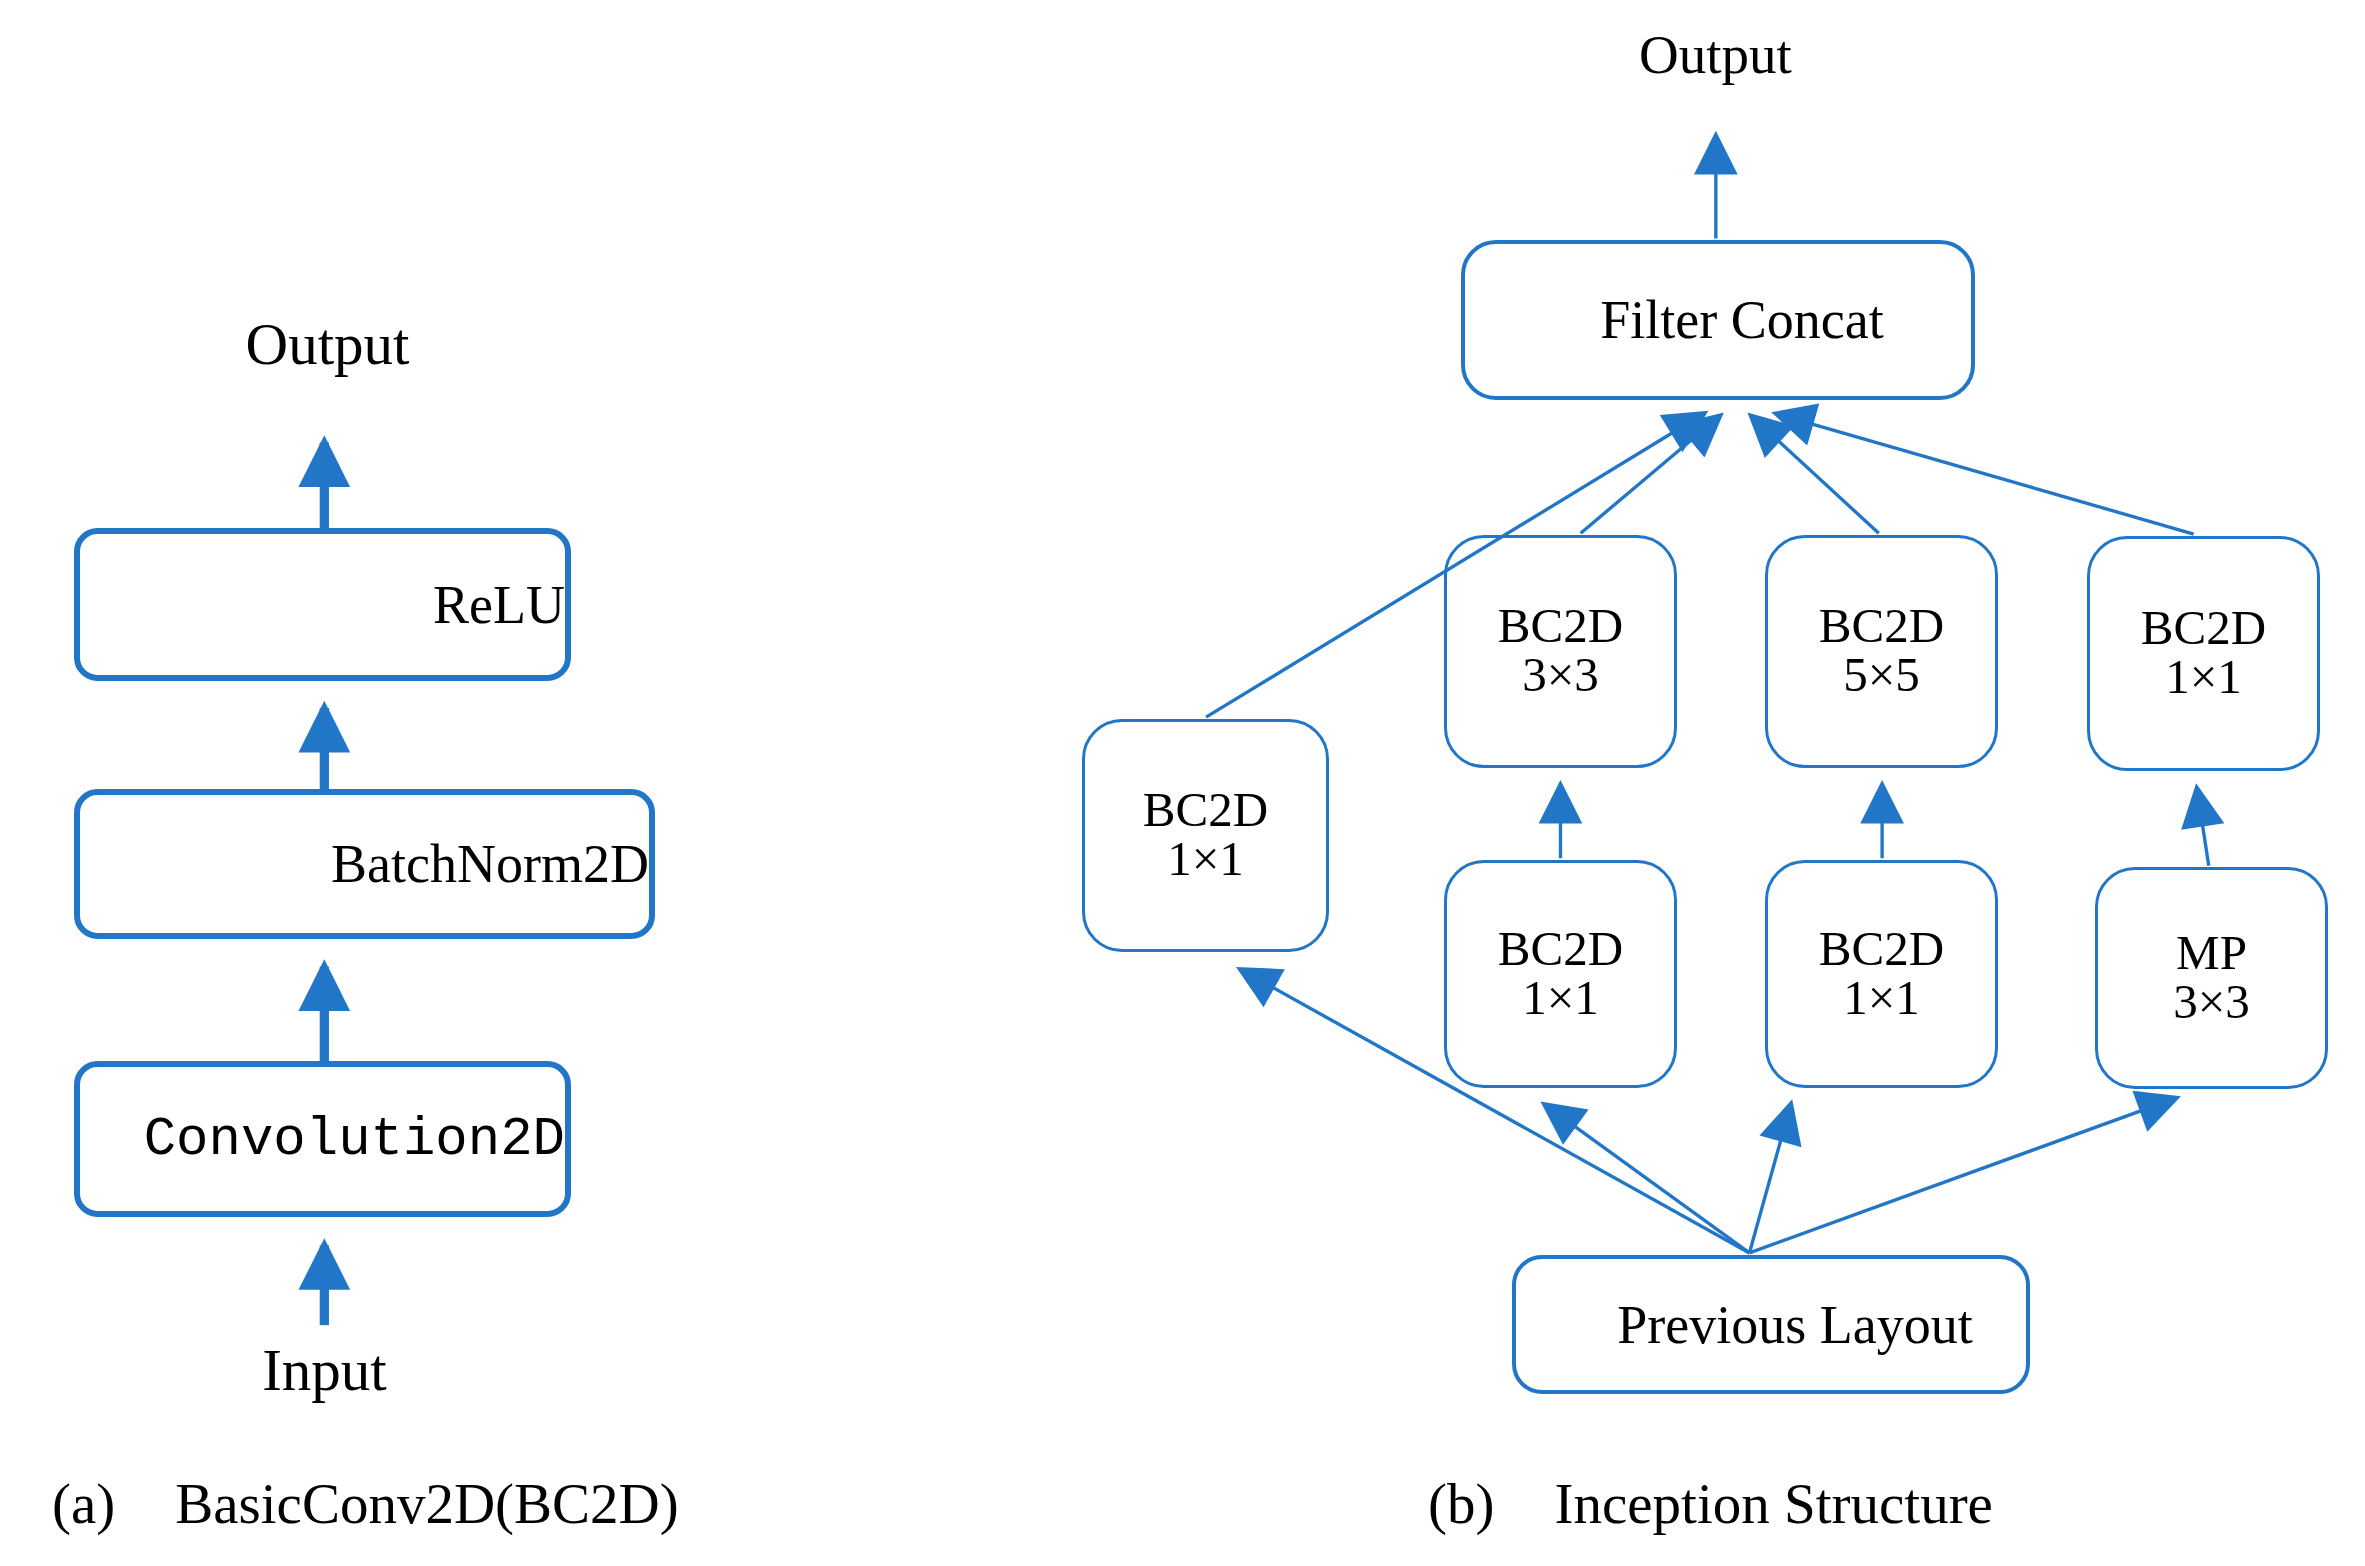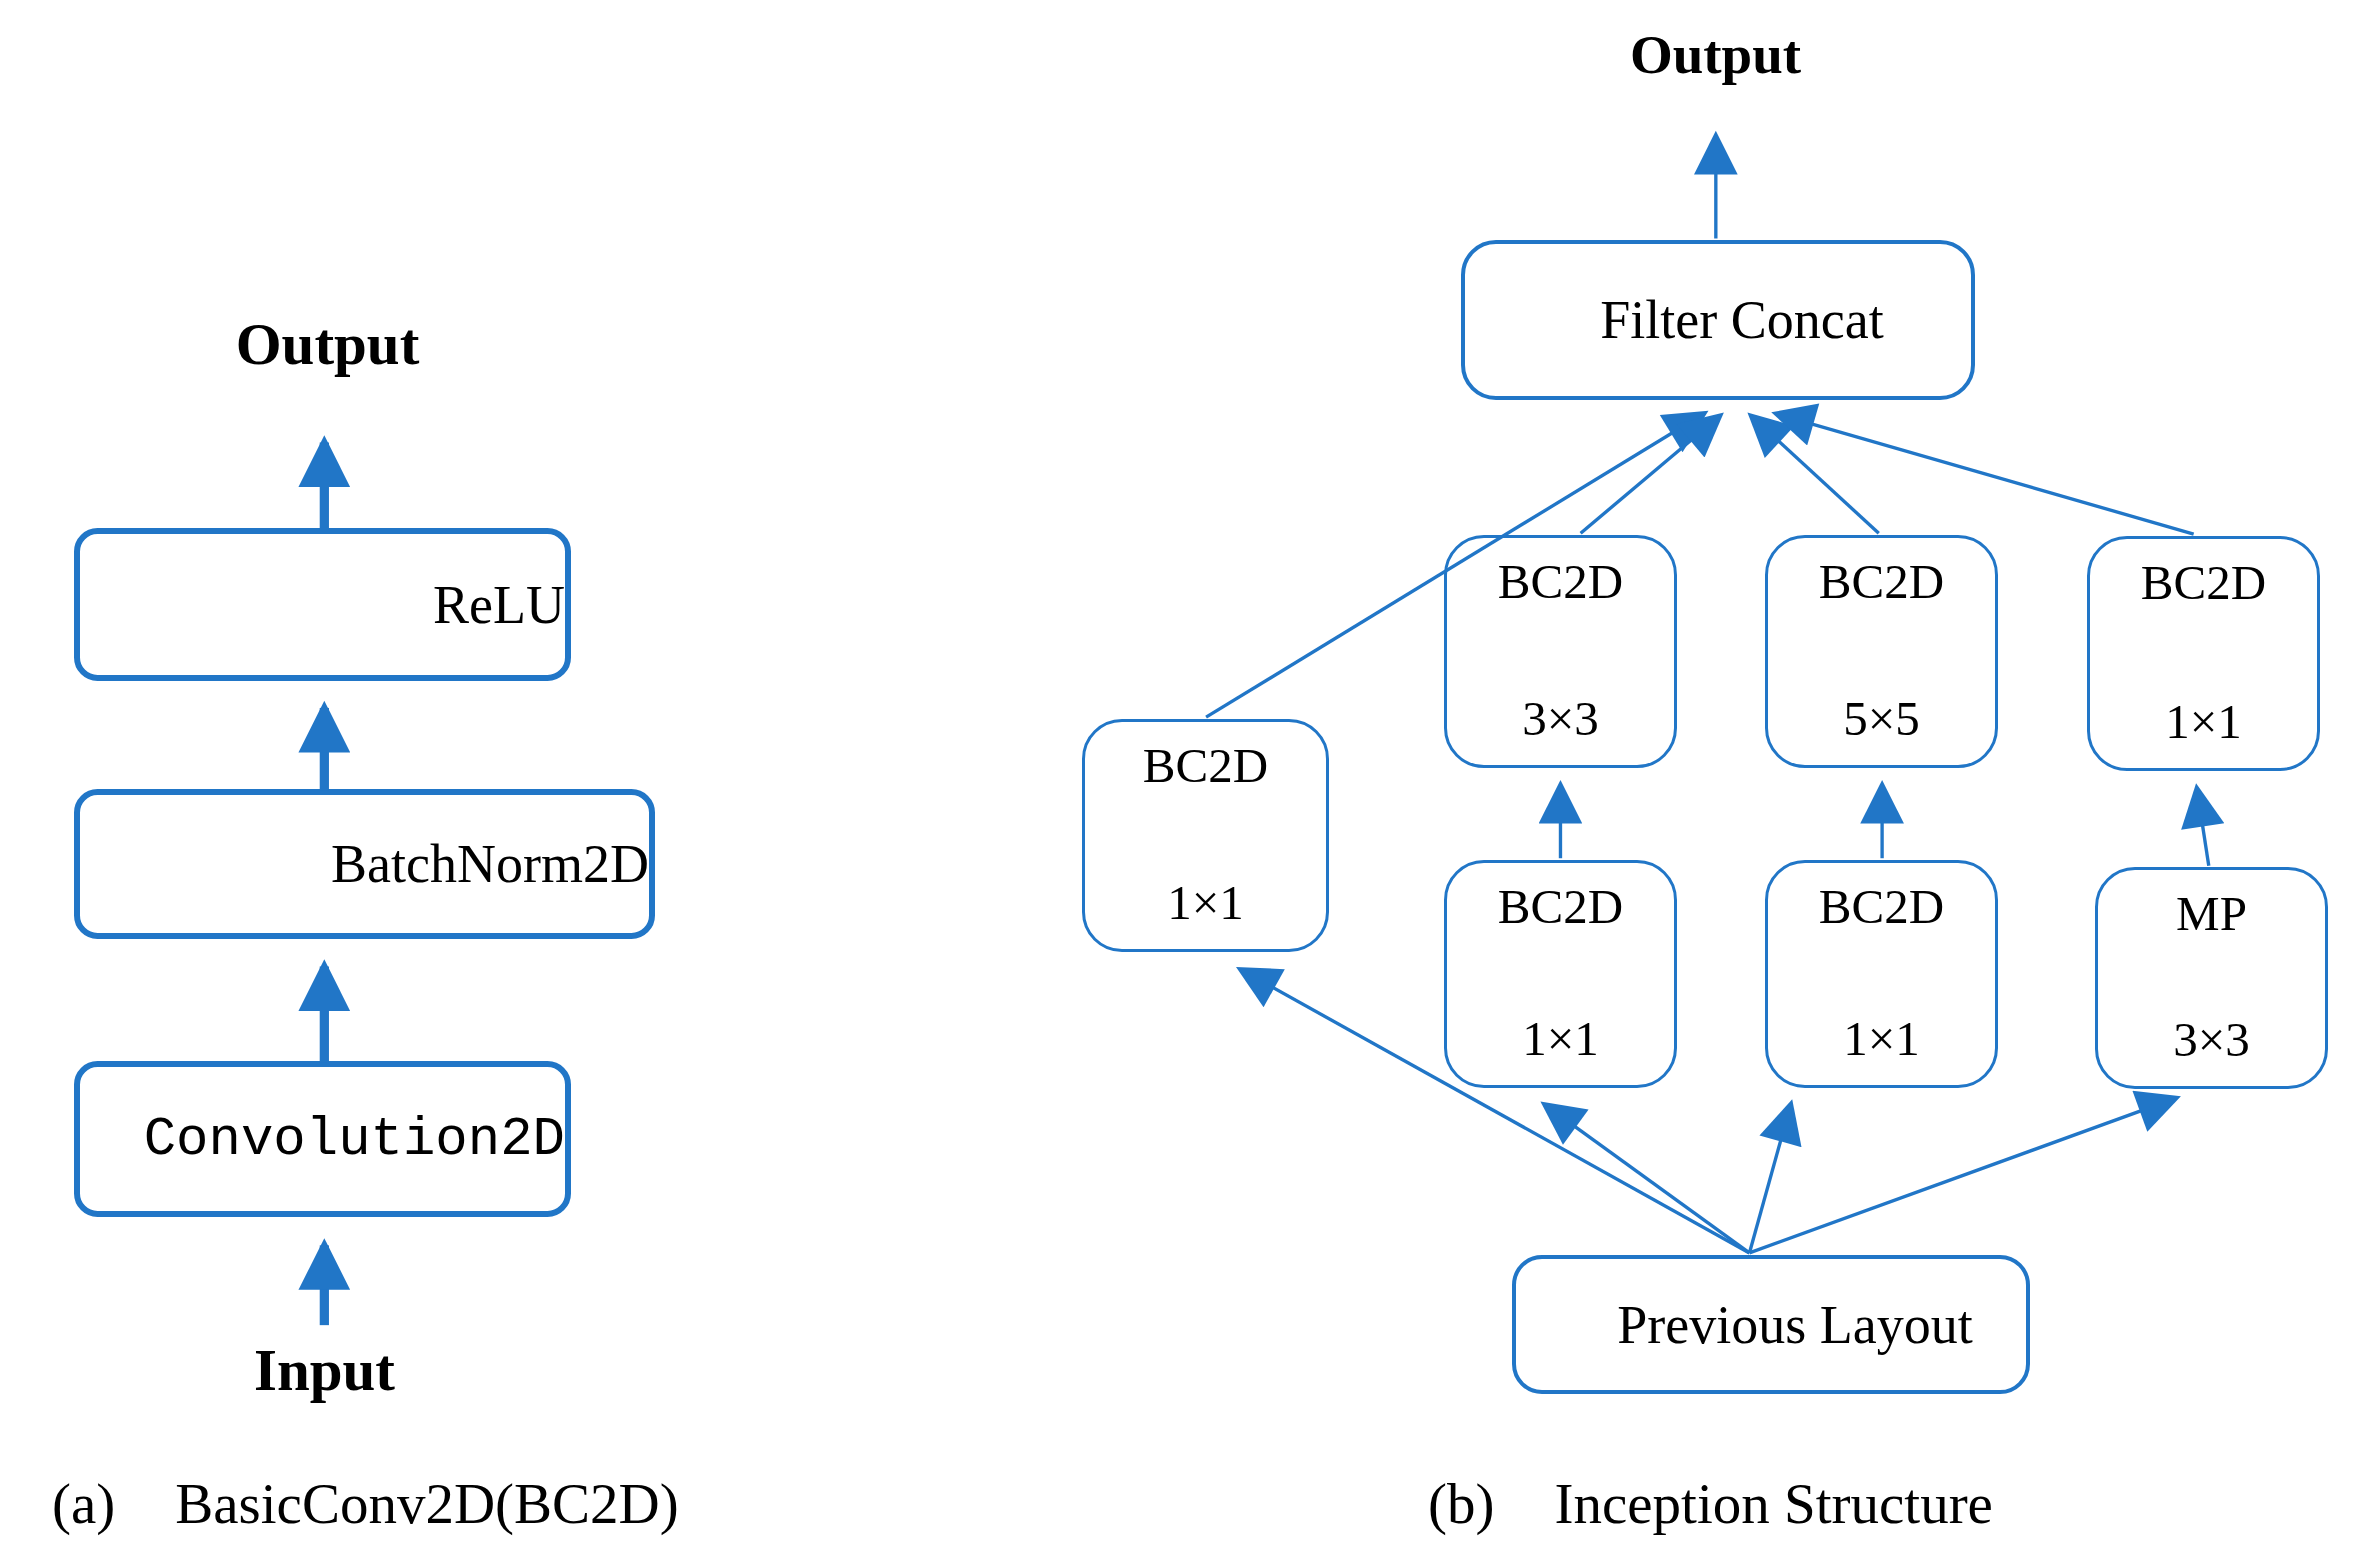--- a/index.html
+++ b/index.html
@@ -23,35 +23,33 @@
     border:6.7px solid var(--blue);
     border-radius:23.5px;
     font-size:54px;
     justify-content:flex-end;
   }
   .free-label{
     position:absolute;
     display:flex;align-items:center;justify-content:center;
     font-size:59px;
     white-space:nowrap;
-    font-weight:bold;
   }
   
   .b-big{
     border:4.2px solid var(--blue);
     border-radius:35px;
     font-size:54px;
     padding-left:48px;
   }
   .b-branch{
     border:3.4px solid var(--blue);
     border-radius:40px;
     font-size:49px;
     flex-direction:column;
-    justify-content:space-between;
     padding:19px 0 22px 0;
   }
   .b-branch .ln{display:block;line-height:1;}
   
   .caption{
     position:absolute;
     font-size:57px;
     display:flex;
     white-space:nowrap;
   }

